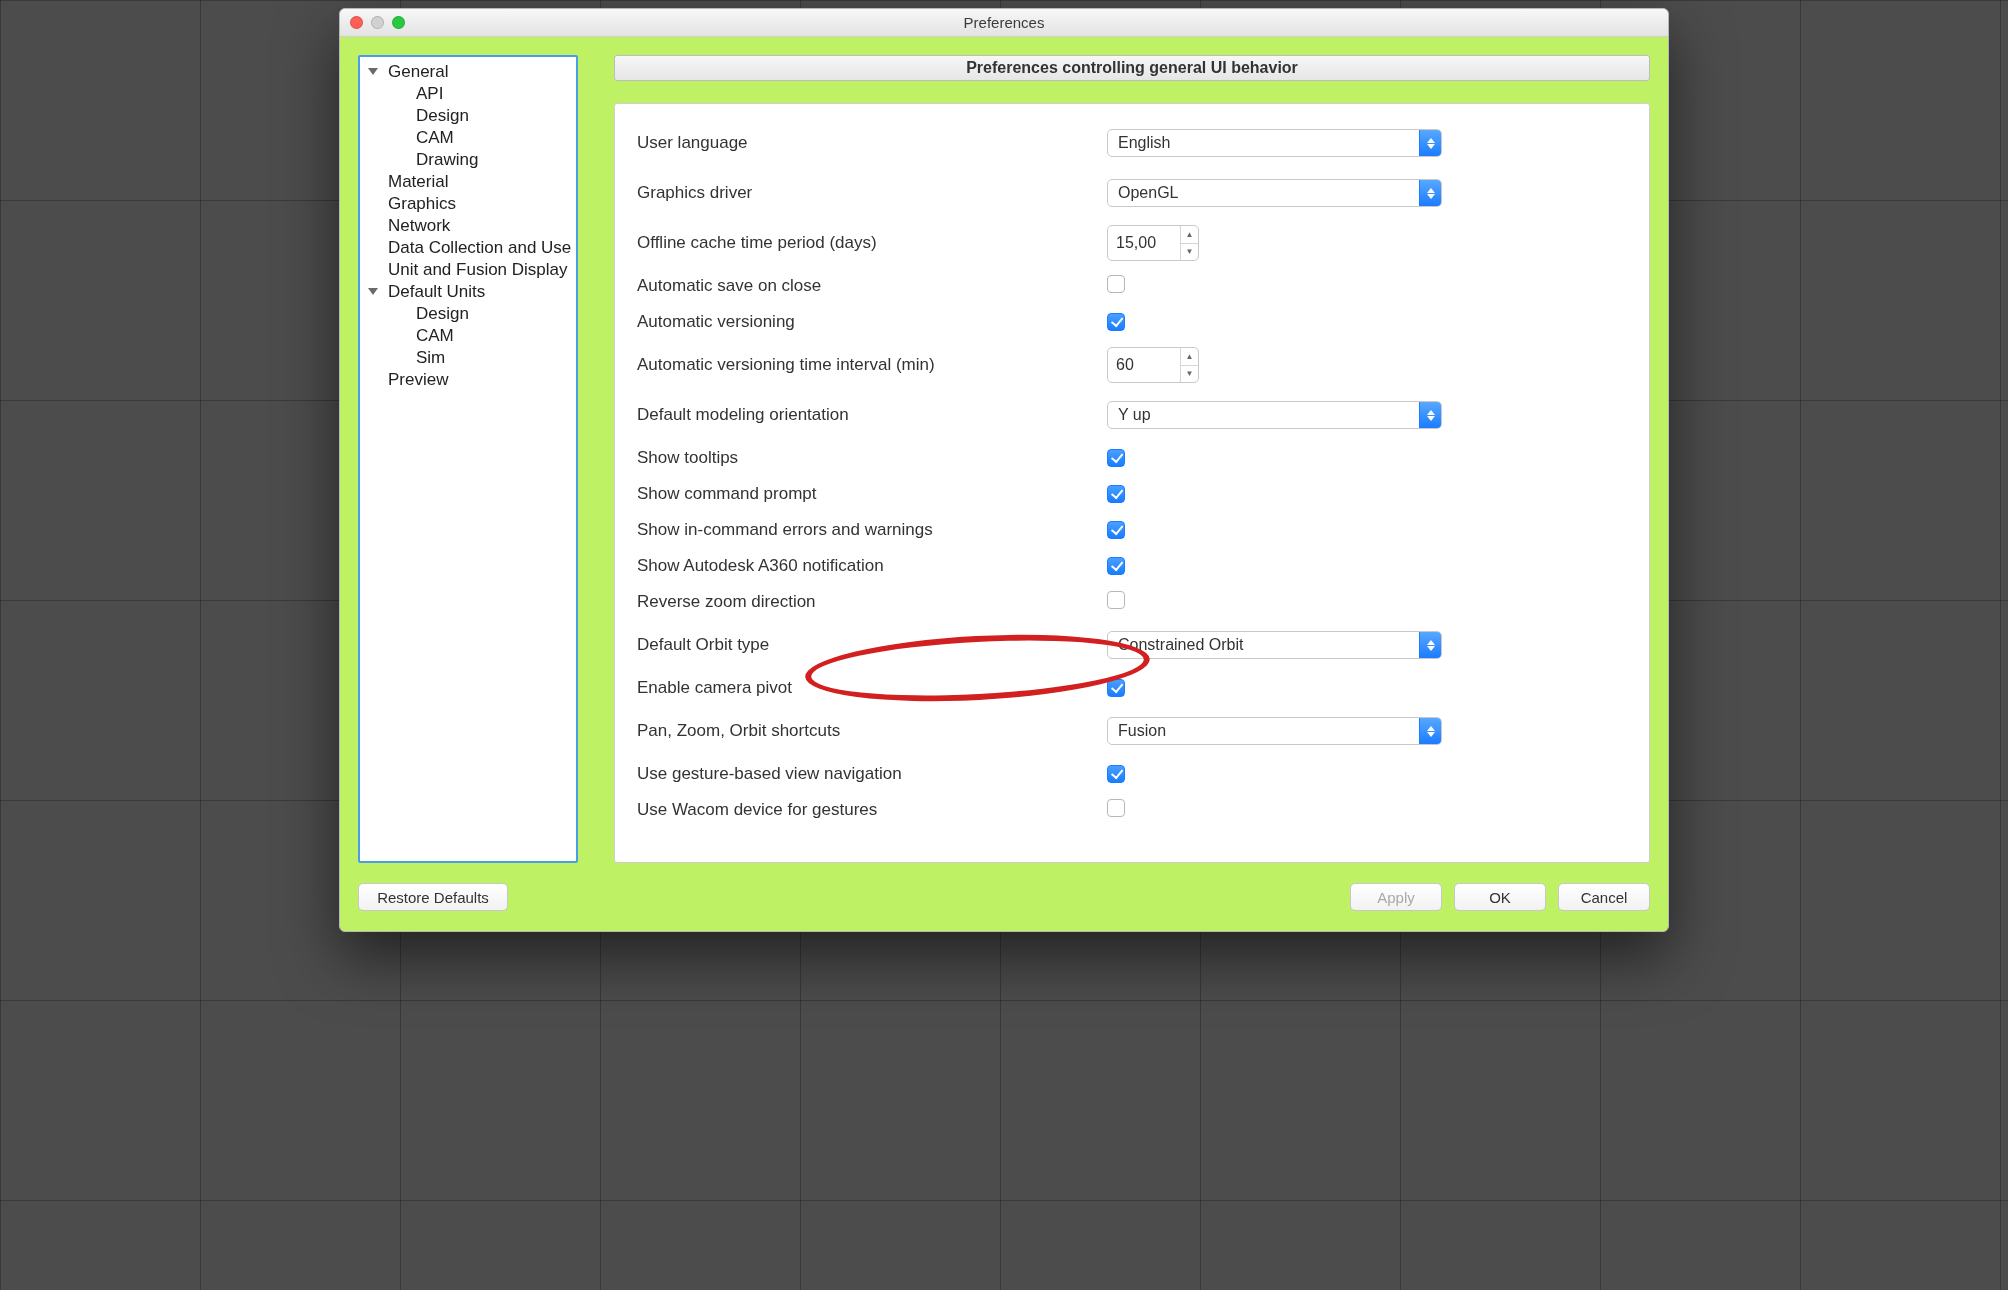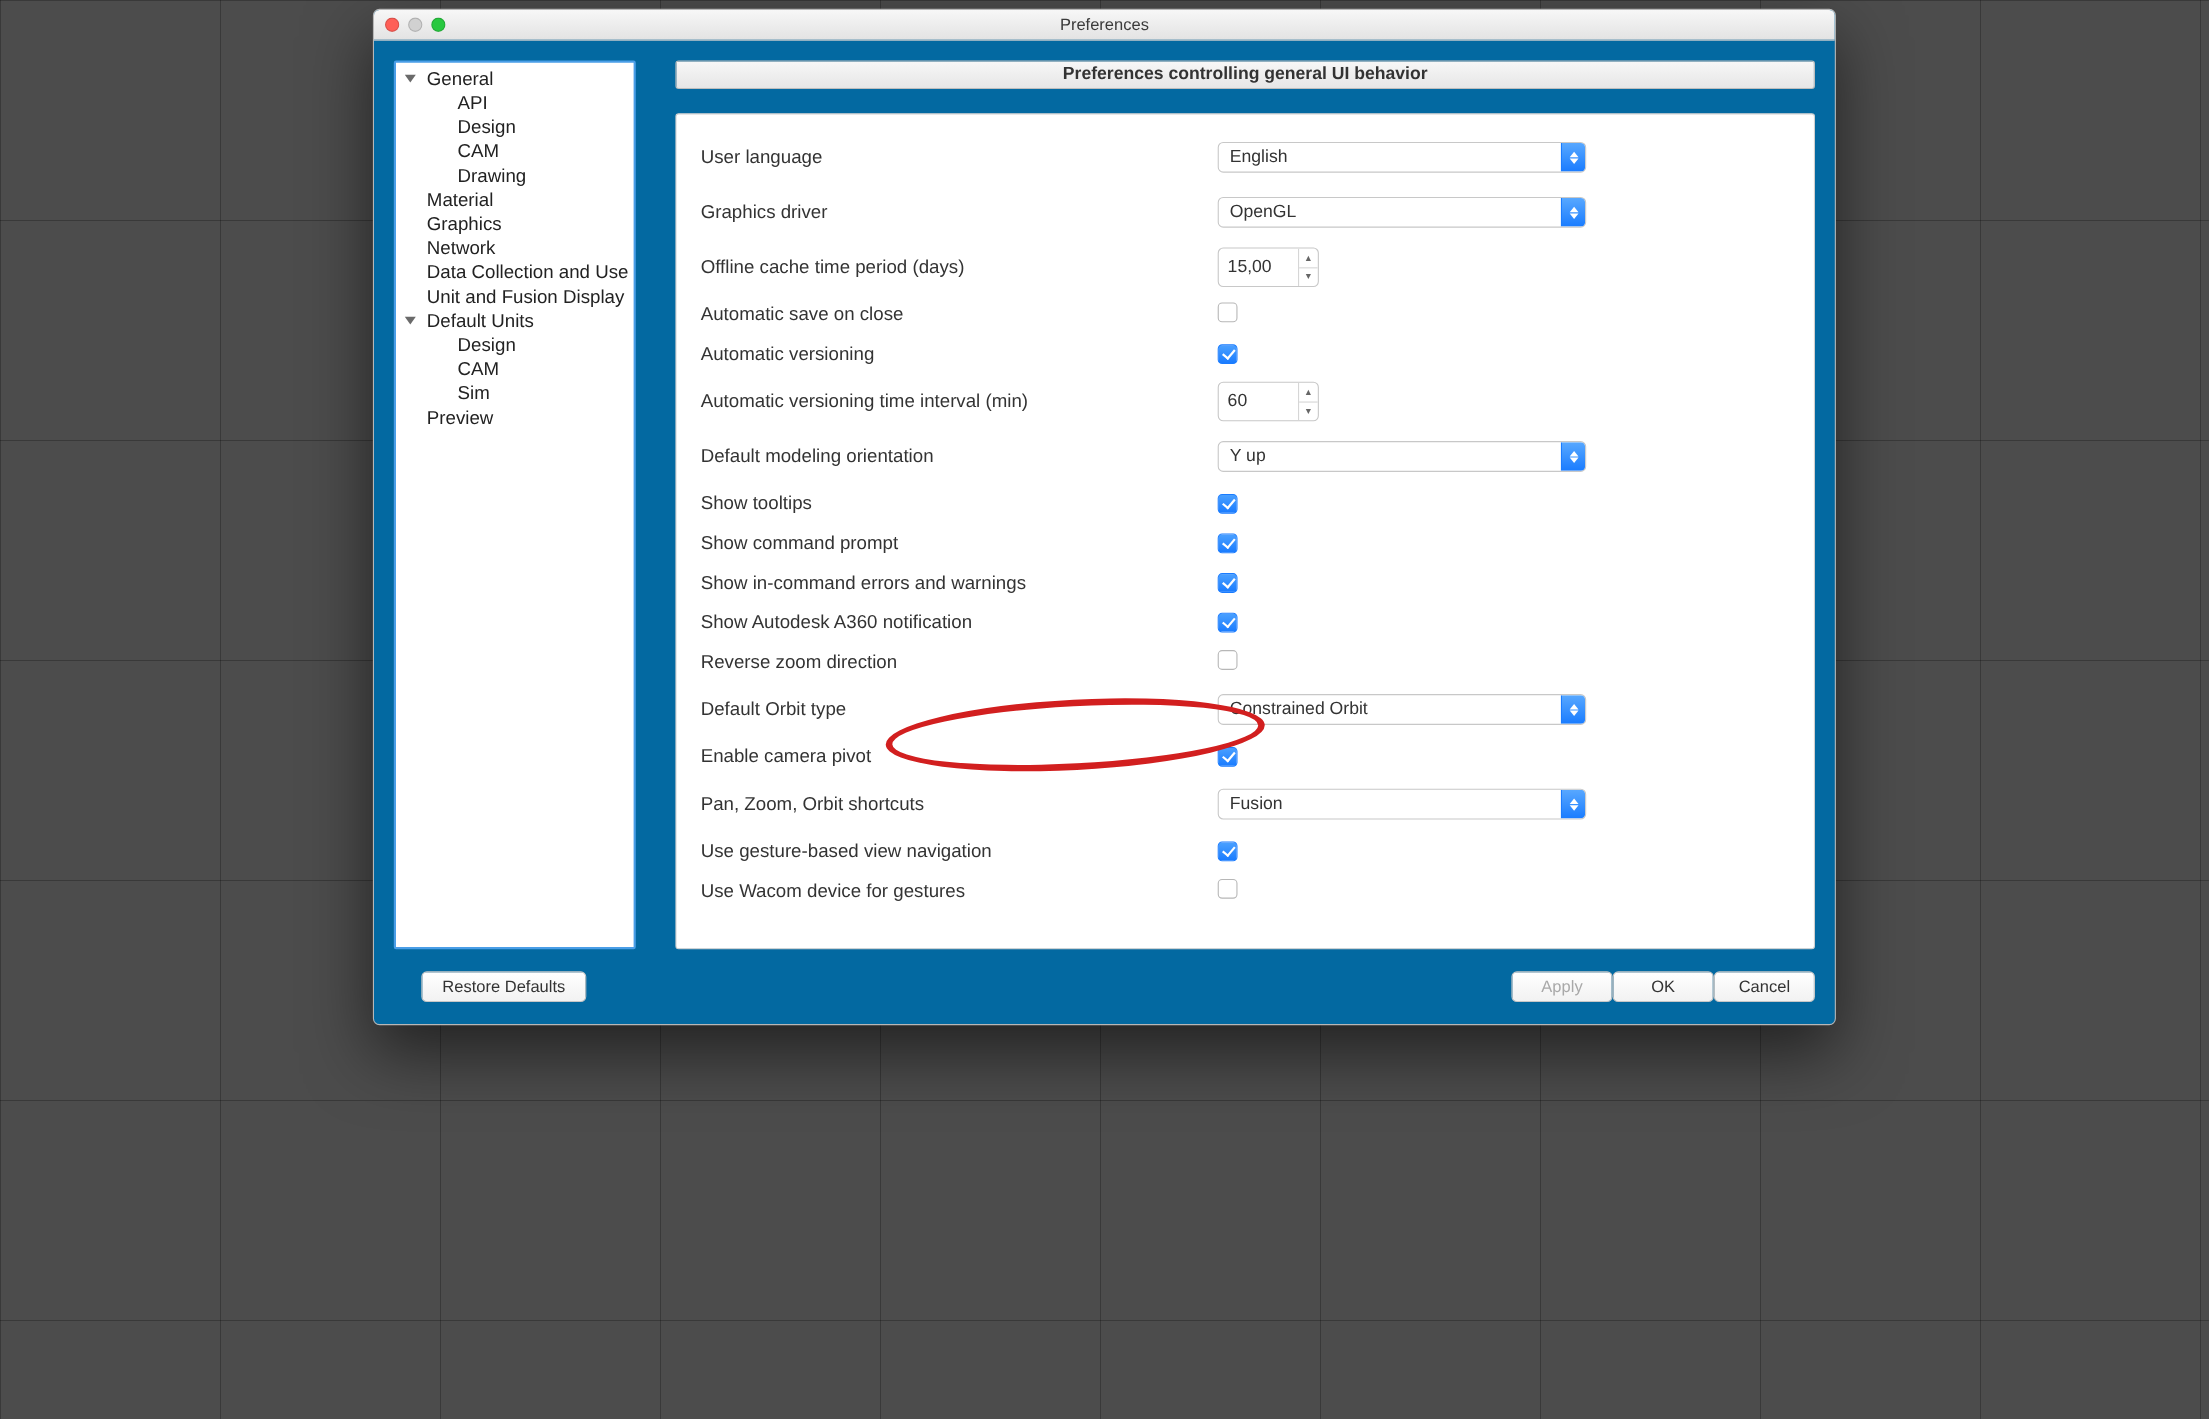--- a/index.html
+++ b/index.html
@@ -13,21 +13,21 @@
       linear-gradient(to bottom, rgba(0,0,0,0.25) 1px, transparent 1px);
     background-size: 200px 200px;
     display: flex;
     align-items: flex-start;
     justify-content: center;
     padding: 8px;
   }
 
   .window {
     width: 1330px;
-    background: #0369a1;
+    background: #bef264;
     border: 1px solid #b7b7b7;
     border-radius: 6px;
     box-shadow: 0 25px 60px rgba(0,0,0,0.55);
     display: flex;
     flex-direction: column;
     overflow: hidden;
   }
 
   .titlebar {
     height: 28px;
@@ -185,21 +185,21 @@
     border: 6px solid #d21f1f;
     border-radius: 50%;
     transform: rotate(-3deg);
     pointer-events: none;
   }
 
   
   .footer {
     display: flex; align-items: center;
     padding: 14px 18px 20px 18px;
-    margin-left: 25px;
+    gap: 12px;
   }
   .footer .spacer { flex: 1; }
   .btn {
     height: 28px; min-width: 92px;
     padding: 0 18px;
     border-radius: 5px;
     border: 1px solid #c7c7c7;
     background: linear-gradient(#ffffff, #f2f2f2);
     font-size: 15px; color: #333;
     display:inline-flex; align-items:center; justify-content:center;

